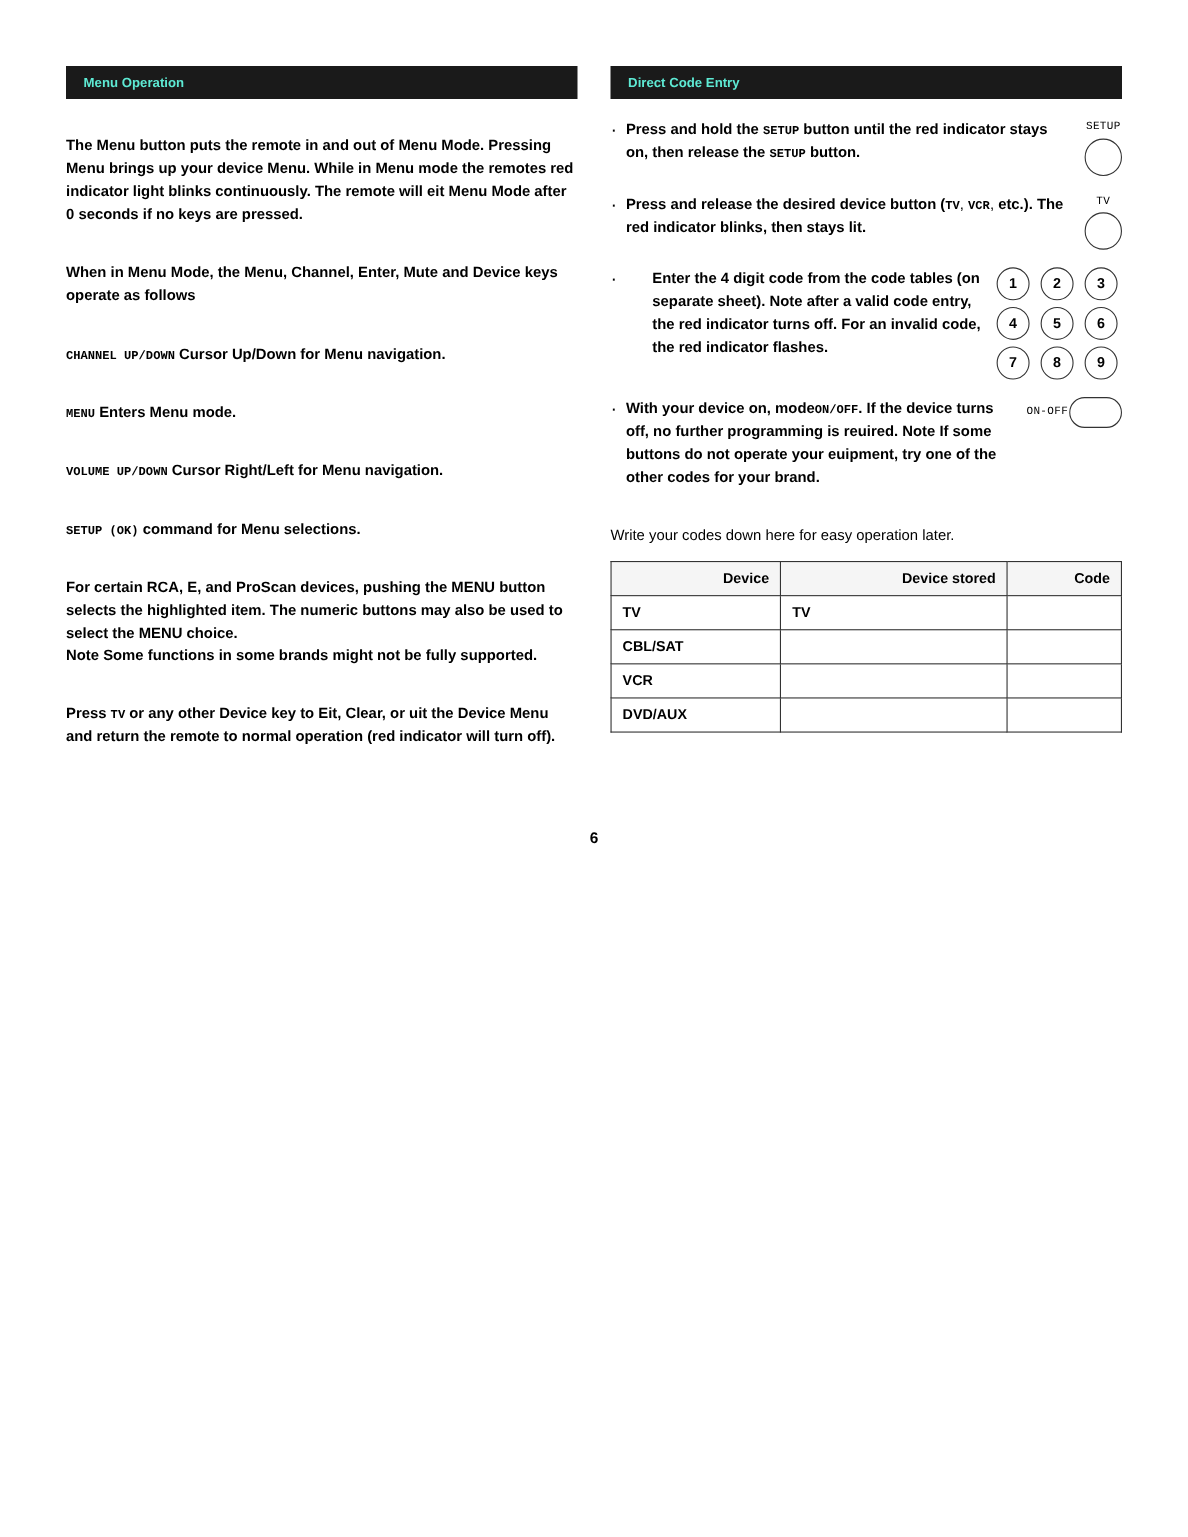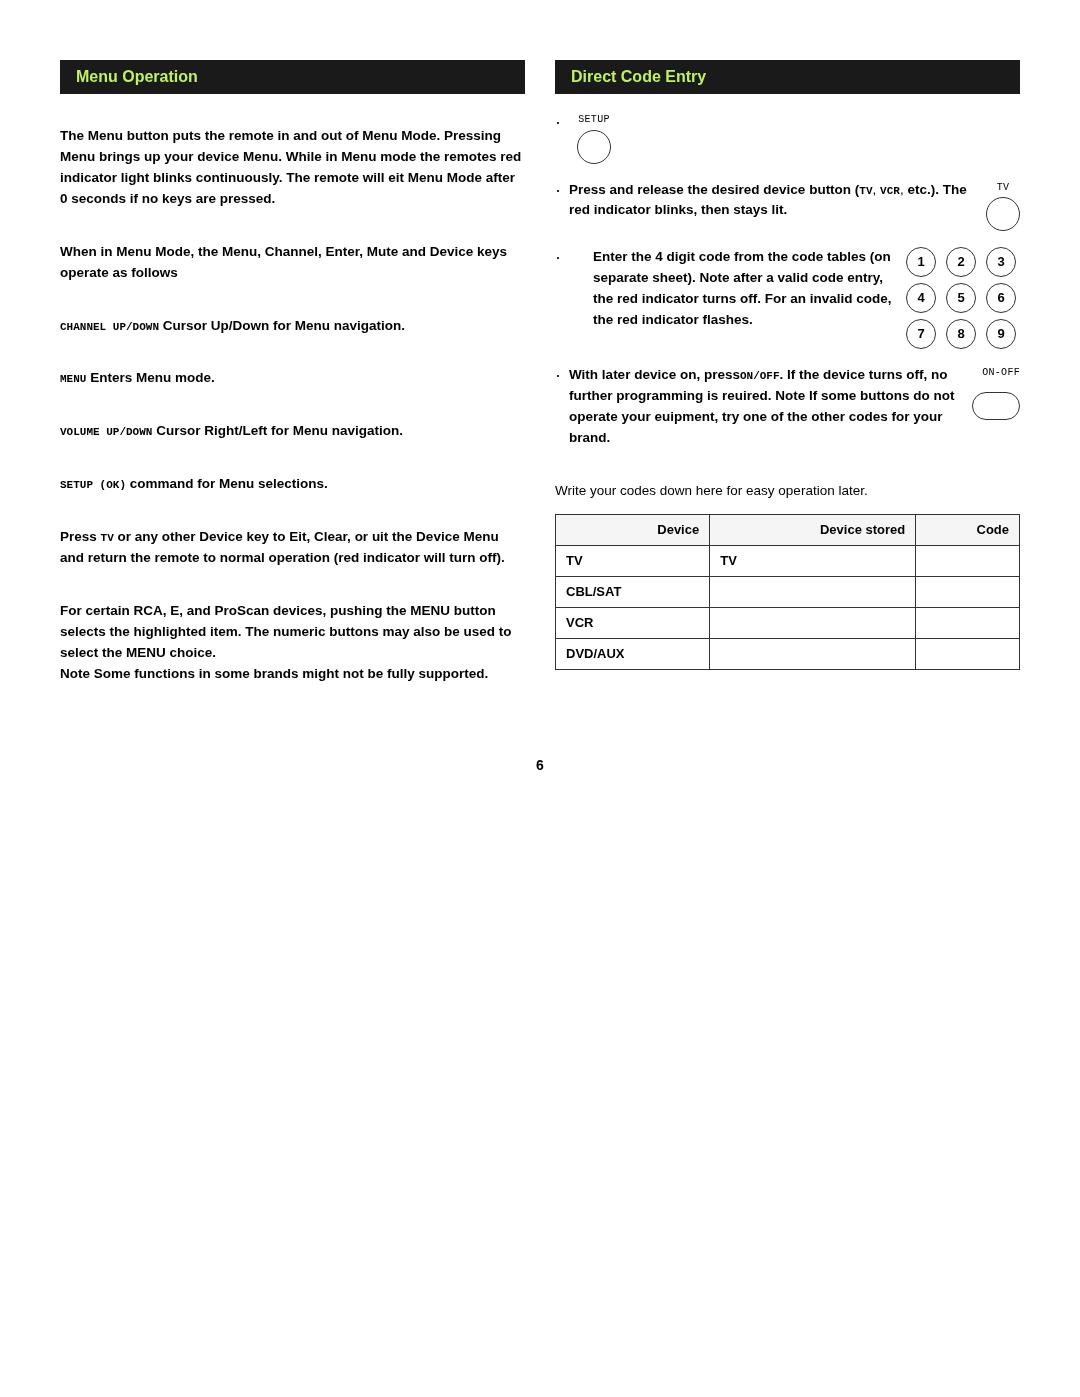--- a/index.html
+++ b/index.html
@@ -25,23 +25,23 @@
       min-width: 0;
     }
 
     .right-col {
       flex: 1;
       min-width: 0;
     }
 
     .section-header {
       background: #1a1a1a;
-      color: #bef264;
+      color: #5eead4;
       padding: 8px 16px;
-      font-size: 16px;
+      font-size: 12px;
       font-weight: bold;
       margin-bottom: 18px;
     }
 
     .section-body {
       font-size: 13.5px;
       line-height: 1.55;
     }
 
     .section-body p {
@@ -180,23 +180,23 @@
       margin-top: 60px;
       font-size: 14px;
       font-weight: bold;
     }
 
     .inline-bold { font-weight: bold; }
     .inline-mono { font-family: 'Courier New', monospace; font-size: 11px; font-weight: bold; }
 
     .on-off-icon {
       display: flex;
-      flex-direction: column;
-      align-items: flex-end;
-      gap: 11px;
+      flex-direction: row;
+      align-items: center;
+      gap: 1px;
     }
   </style>
 </head>
 <body>
 
 <div class="page-layout">
 
   <div class="left-col">
 
     <div class="section-header">
@@ -224,46 +224,49 @@
       </p>
 
       <p>
         <span class="inline-mono">VOLUME UP/DOWN</span>
         <span class="inline-bold"> Cursor Right/Left for Menu navigation.</span>
       </p>
 
       <p>
         <span class="inline-mono">SETUP (OK)</span>
         <span class="inline-bold"> command for Menu selections.</span>
+      </p>
+
+      <p class="bold-para">
+        For certain RCA, E, and ProScan devices, pushing the MENU button selects the highlighted item. The numeric buttons may also be used to select the MENU choice.<br>
+        Note Some functions in some brands might not be fully supported.
       </p>
 
       <p class="bold-para">
         <span>Press</span>
         <span class="inline-mono"> TV</span>
         <span> or any other Device key to Eit, Clear, or uit the Device Menu and return the remote to normal operation (red indicator will turn off).</span>
       </p>
 
-      <p class="bold-para">
-        For certain RCA, E, and ProScan devices, pushing the MENU button selects the highlighted item. The numeric buttons may also be used to select the MENU choice.<br>
-        Note Some functions in some brands might not be fully supported.
-      </p>
-
     </div>
   </div>
 
   <div class="right-col">
 
     <div class="section-header">
       <span>Direct Code Entry</span>
     </div>
 
     <div class="section-body">
 
       <div class="step-item">
         <span class="step-bullet">·</span>
+        <div class="step-text">
+          <strong>Press and hold the </strong><span class="inline-mono">SETUP</span><strong> button until the red indicator stays on, then release the </strong><span class="inline-mono">SETUP</span><strong> button.</strong>
+        </div>
         <div class="step-icon">
           <div class="icon-group">
             <span class="small-label">SETUP</span>
             <div class="button-oval"></div>
           </div>
         </div>
       </div>
 
       <div class="step-item">
         <span class="step-bullet">·</span>
@@ -294,21 +297,21 @@
             <div class="button-circle">7</div>
             <div class="button-circle">8</div>
             <div class="button-circle">9</div>
           </div>
         </div>
       </div>
 
       <div class="step-item" style="align-items:flex-start;">
         <span class="step-bullet">·</span>
         <div class="step-text">
-          <strong>With later device on, press</strong><span class="inline-mono">ON/OFF</span><strong>. If the device turns off, no further programming is reuired. Note If some buttons do not operate your euipment, try one of the other codes for your brand.</strong>
+          <strong>With your device on, mode</strong><span class="inline-mono">ON/OFF</span><strong>. If the device turns off, no further programming is reuired. Note If some buttons do not operate your euipment, try one of the other codes for your brand.</strong>
         </div>
         <div class="step-icon">
           <div class="on-off-icon">
             <span class="small-label">ON-OFF</span>
             <div class="button-oval-wide"></div>
           </div>
         </div>
       </div>
 
       <div style="margin-top: 16px;">

